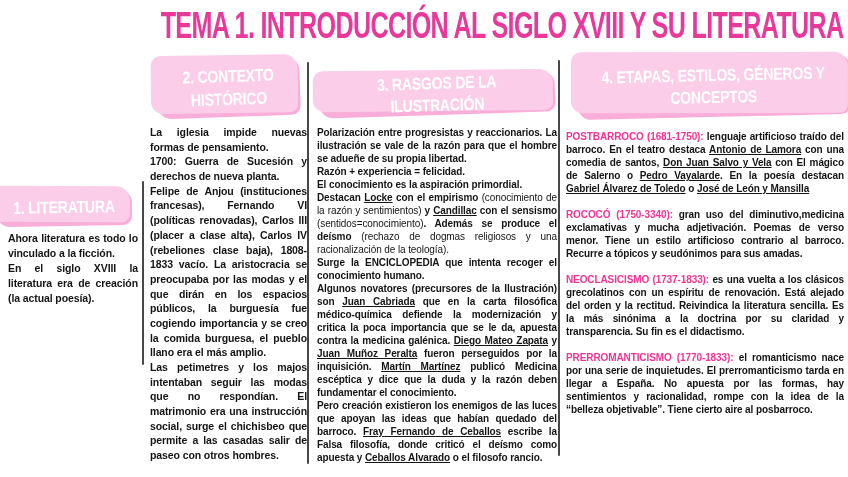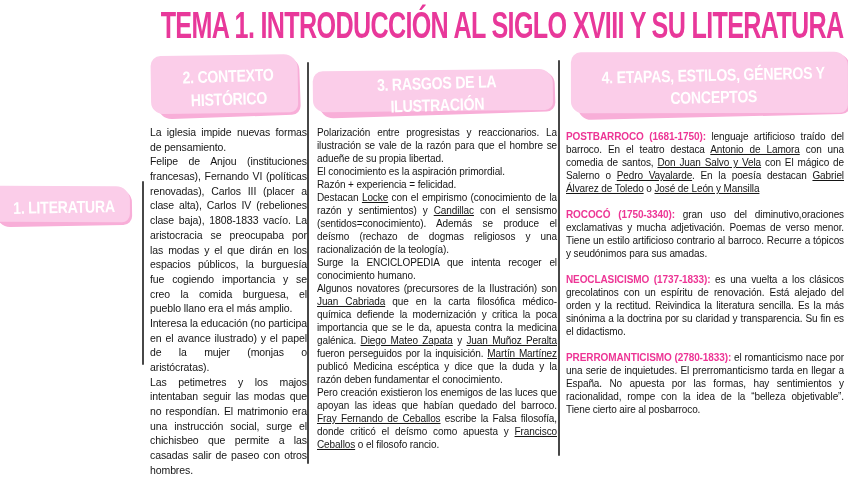--- a/index.html
+++ b/index.html
@@ -41,23 +41,23 @@
   .vline-3{left:558px;top:60px;height:396px;}
   
   .col-text{position:absolute;color:#151515;text-align:justify;letter-spacing:-0.1px;}
   .col-lit{left:8px;top:231px;width:130px;font-size:10.5px;line-height:1.42;}
   .col-ctx{left:150px;top:125px;width:157px;font-size:10.5px;line-height:1.40;}
   .col-ilu{left:317px;top:126px;width:240px;font-size:10px;line-height:1.30;}
   .col-eta{left:566px;top:130px;width:278px;font-size:10px;line-height:1.30;}
   .para{margin:0;}
   .col-eta .para{margin:0 0 13px 0;}
   
-  .run-b{font-weight:normal;}
+  .run-b{font-weight:bold;}
   .run-r{font-weight:normal;}
-  .run-u{font-weight:normal;text-decoration:underline;margin-top:16px;}
+  .run-u{font-weight:bold;text-decoration:underline;margin-top:16px;}
   .run-k{font-weight:bold;color:#ed3595;}
 </style>
 </head>
 <body>
 
 <div class="page">
 
   <div class="title-wrap">
     <span class="title">TEMA 1. INTRODUCCIÓN AL SIGLO XVIII Y SU LITERATURA</span>
   </div>
@@ -72,35 +72,39 @@
     <span class="hl-text">3. RASGOS DE LA ILUSTRACIÓN</span>
   </div>
   <div class="hl hl-eta">
     <span class="hl-text">4. ETAPAS, ESTILOS, GÉNEROS Y CONCEPTOS</span>
   </div>
 
   <div class="vline vline-1"></div>
   <div class="vline vline-2"></div>
   <div class="vline vline-3"></div>
 
+  <div class="col-text col-lit">
+      <p class="para"><span class="run-b">Ahora literatura es todo lo vinculado a la ficción.</span></p>
+      <p class="para"><span class="run-b">En el siglo XVIII la literatura era de creación (la actual poesía).</span></p>
+    </div>
   <div class="col-text col-ctx">
       <p class="para"><span class="run-b">La iglesia impide nuevas formas de pensamiento.</span></p>
+      <p class="para"><span class="run-b">1700: Guerra de Sucesión y derechos de nueva planta.</span></p>
       <p class="para"><span class="run-b">Felipe de Anjou (instituciones francesas), Fernando VI (políticas renovadas), Carlos III (placer a clase alta), Carlos IV (rebeliones clase baja), 1808-1833 vacío. La aristocracia se preocupaba por las modas y el que dirán en los espacios públicos, la burguesía fue cogiendo importancia y se creo la comida burguesa, el pueblo llano era el más amplio.</span></p>
-      <p class="para"><span class="run-b">Interesa la educación (no participa en el avance ilustrado) y el papel de la mujer (monjas o aristócratas).</span></p>
       <p class="para"><span class="run-b">Las petimetres y los majos intentaban seguir las modas que no respondían. El matrimonio era una instrucción social, surge el chichisbeo que permite a las casadas salir de paseo con otros hombres.</span></p>
     </div>
   <div class="col-text col-ilu">
       <p class="para"><span class="run-b">Polarización entre progresistas y reaccionarios. La ilustración se vale de la razón para que el hombre se adueñe de su propia libertad.</span></p>
+      <p class="para"><span class="run-b">Razón + experiencia = felicidad.</span></p>
       <p class="para"><span class="run-b">El conocimiento es la aspiración primordial.</span></p>
-      <p class="para"><span class="run-b">Razón + experiencia = felicidad.</span></p>
       <p class="para"><span class="run-b">Destacan </span><span class="run-u">Locke</span><span class="run-b"> con el empirismo </span><span class="run-r">(conocimiento de la razón y sentimientos)</span><span class="run-b"> y </span><span class="run-u">Candillac</span><span class="run-b"> con el sensismo </span><span class="run-r">(sentidos=conocimiento)</span><span class="run-b">. Además se produce el deísmo </span><span class="run-r">(rechazo de dogmas religiosos y una racionalización de la teología).</span></p>
       <p class="para"><span class="run-b">Surge la ENCICLOPEDIA que intenta recoger el conocimiento humano.</span></p>
       <p class="para"><span class="run-b">Algunos novatores (precursores de la Ilustración) son </span><span class="run-u">Juan Cabriada</span><span class="run-b"> que en la carta filosófica médico-química defiende la modernización y critica la poca importancia que se le da, apuesta contra la medicina galénica. </span><span class="run-u">Diego Mateo Zapata</span><span class="run-b"> y </span><span class="run-u">Juan Muñoz Peralta</span><span class="run-b"> fueron perseguidos por la inquisición. </span><span class="run-u">Martín Martínez</span><span class="run-b"> publicó Medicina escéptica y dice que la duda y la razón deben fundamentar el conocimiento.</span></p>
-      <p class="para"><span class="run-b">Pero creación existieron los enemigos de las luces que apoyan las ideas que habían quedado del barroco. </span><span class="run-u">Fray Fernando de Ceballos</span><span class="run-b"> escribe la Falsa filosofía, donde criticó el deísmo como apuesta y </span><span class="run-u">Francisco Ceballos</span><span class="run-b"> o el filosofo rancio.</span></p>
+      <p class="para"><span class="run-b">Pero creación existieron los enemigos de las luces que apoyan las ideas que habían quedado del barroco. </span><span class="run-u">Fray Fernando de Ceballos</span><span class="run-b"> escribe la Falsa filosofía, donde criticó el deísmo como apuesta y </span><span class="run-u">Ceballos Alvarado</span><span class="run-b"> o el filosofo rancio.</span></p>
     </div>
   <div class="col-text col-eta">
       <p class="para"><span class="run-k">POSTBARROCO (1681-1750): </span><span class="run-b">lenguaje artificioso traído del barroco. En el teatro destaca </span><span class="run-u">Antonio de Lamora</span><span class="run-b"> con una comedia de santos, </span><span class="run-u">Don Juan Salvo y Vela</span><span class="run-b"> con El mágico de Salerno o </span><span class="run-u">Pedro Vayalarde</span><span class="run-b">. En la poesía destacan </span><span class="run-u">Gabriel Álvarez de Toledo</span><span class="run-b"> o </span><span class="run-u">José de León y Mansilla</span></p>
-      <p class="para"><span class="run-k">ROCOCÓ (1750-3340): </span><span class="run-b">gran uso del diminutivo,oraciones exclamativas y mucha adjetivación. Poemas de verso menor. Tiene un estilo artificioso contrario al barroco. Recurre a tópicos y seudónimos para sus amadas.</span></p>
+      <p class="para"><span class="run-k">ROCOCÓ (1750-3340): </span><span class="run-b">gran uso del diminutivo,medicina exclamativas y mucha adjetivación. Poemas de verso menor. Tiene un estilo artificioso contrario al barroco. Recurre a tópicos y seudónimos para sus amadas.</span></p>
       <p class="para"><span class="run-k">NEOCLASICISMO (1737-1833): </span><span class="run-b">es una vuelta a los clásicos grecolatinos con un espíritu de renovación. Está alejado del orden y la rectitud. Reivindica la literatura sencilla. Es la más sinónima a la doctrina por su claridad y transparencia. Su fin es el didactismo.</span></p>
-      <p class="para"><span class="run-k">PRERROMANTICISMO (2780-1833): </span><span class="run-b">el romanticismo nace por una serie de inquietudes. El prerromanticismo tarda en llegar a España. No apuesta por las formas, hay sentimientos y racionalidad, rompe con la idea de la “belleza objetivable”. Tiene cierto aire al posbarroco.</span></p>
+      <p class="para"><span class="run-k">PRERROMANTICISMO (1770-1833): </span><span class="run-b">el romanticismo nace por una serie de inquietudes. El prerromanticismo tarda en llegar a España. No apuesta por las formas, hay sentimientos y racionalidad, rompe con la idea de la “belleza objetivable”. Tiene cierto aire al posbarroco.</span></p>
     </div>
 
 </div>
 
 </body></html>

